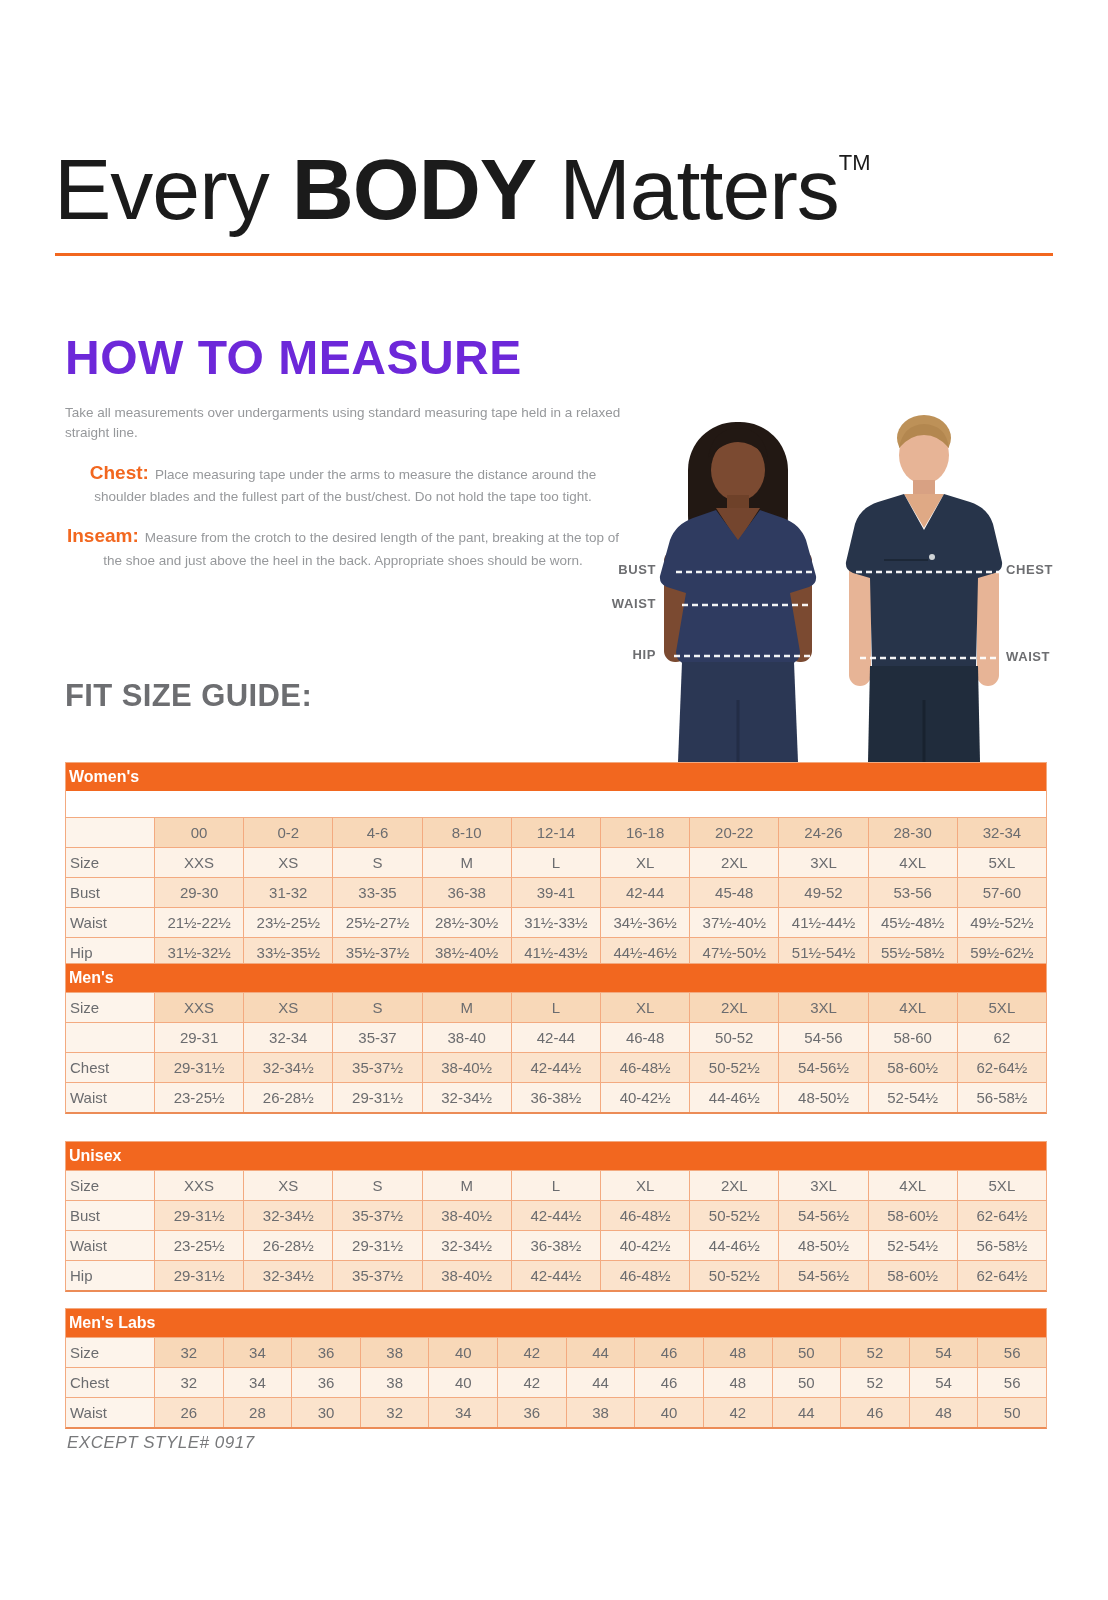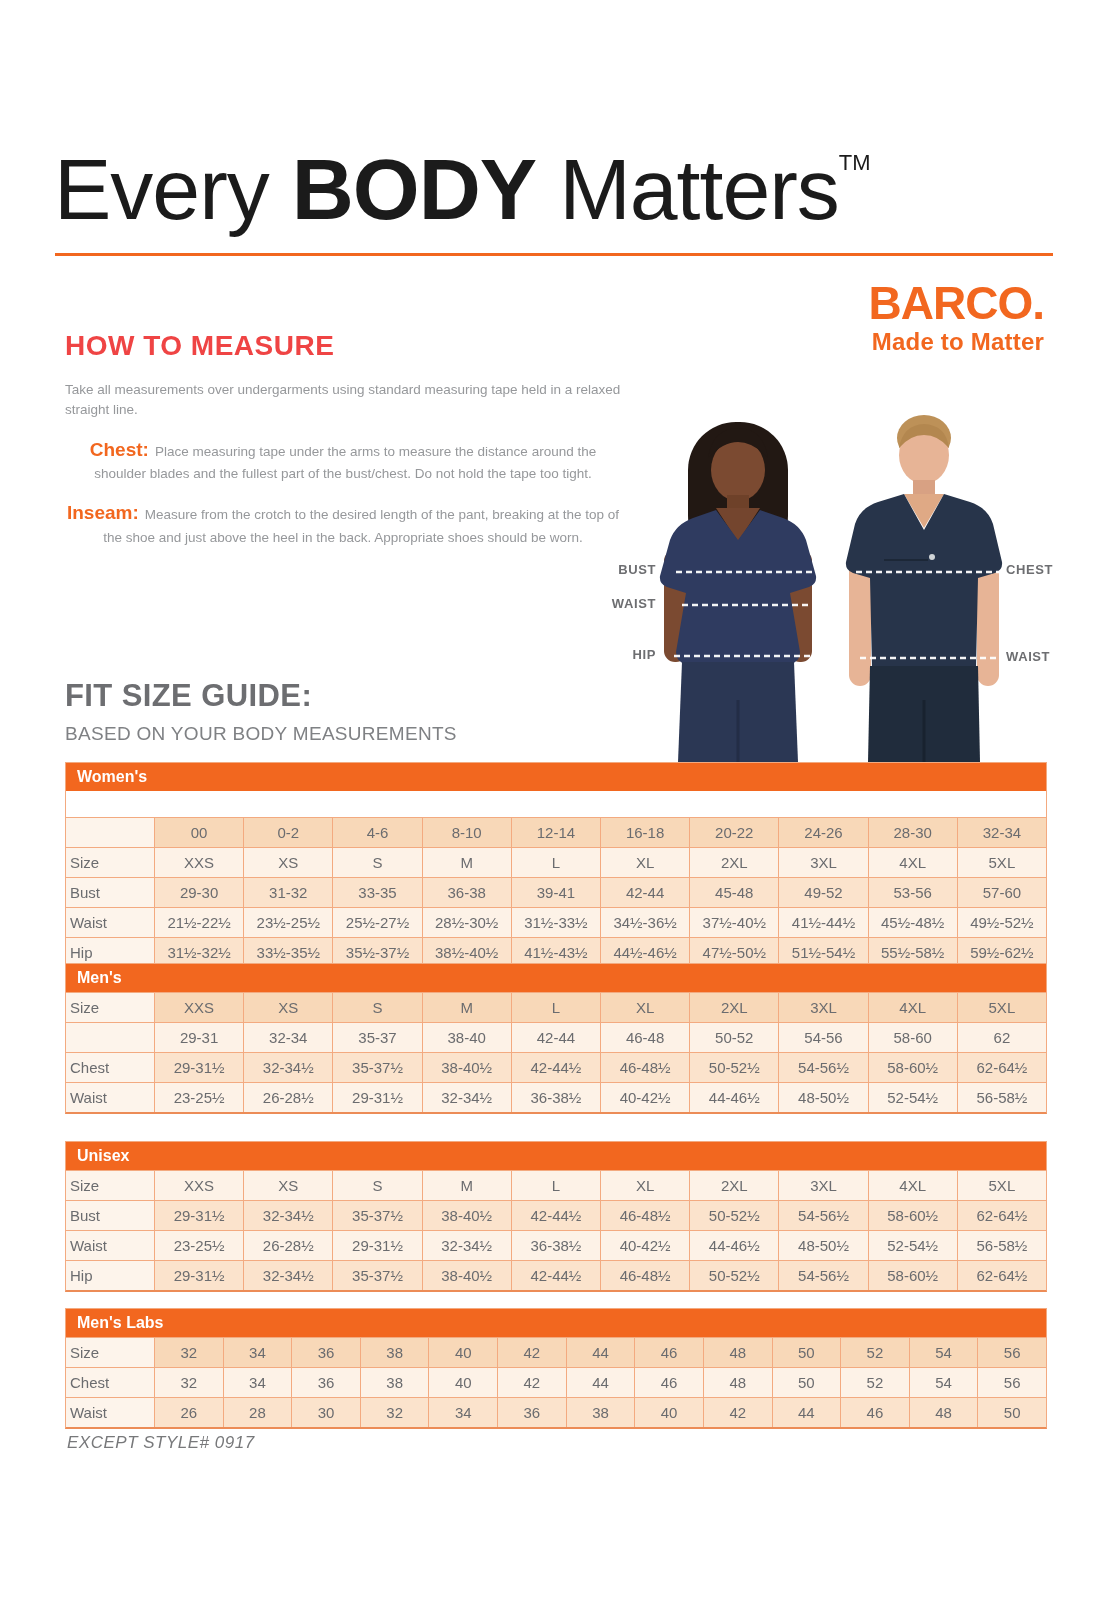--- a/index.html
+++ b/index.html
@@ -14,21 +14,21 @@
     font-weight:400;
   }
   .main-title .bold{font-weight:700;}
   .main-title sup{font-size:22px;vertical-align:top;position:relative;top:6px;letter-spacing:0;}
   .title-rule{position:absolute;left:55px;top:253px;width:998px;height:3px;background:var(--accent,#F2671F);}
   .brand{position:absolute;right:64px;top:280px;text-align:right;color:var(--accent,#F2671F);}
   .brand .brand-name{font-size:46px;font-weight:700;letter-spacing:-1px;line-height:1.0;}
   .brand .brand-tagline{font-size:24px;font-weight:700;letter-spacing:0.2px;margin-top:2px;}
   
   .htm{position:absolute;left:65px;top:330px;width:556px;}
-  .htm-heading{font-size:28px;font-weight:700;color:#ef4444;letter-spacing:0.5px;}
+  .htm-heading{font-size:48px;font-weight:700;color:#6d28d9;letter-spacing:0.5px;}
   .htm-intro{margin-top:18px;font-size:13.5px;line-height:1.5;color:#96989B;}
   .measure-item{margin-top:15px;font-size:13.5px;line-height:1.5;color:#96989B;text-align:center;}
   .measure-item .mlabel{color:var(--accent,#F2671F);font-weight:700;font-size:19px;margin-right:6px;}
   
   .figures{position:absolute;left:588px;top:400px;width:480px;height:362px;}
   .figures svg{position:absolute;left:0;top:0;}
   .fig-label{
     position:absolute;font-size:13px;font-weight:700;color:#6D6E71;letter-spacing:0.6px;
   }
   .fig-label.r{left:0;width:68px;text-align:right;}
@@ -46,21 +46,21 @@
     border:1px solid var(--tbl-border,#F3AA80);
     border-bottom:2px solid #EC8C57;
     box-sizing:border-box;
   }
   .t-womens{top:762px;}
   .t-mens{top:963px;}
   .t-unisex{top:1141px;}
   .t-mens-labs{top:1308px;}
   .tbar{
     height:28px;line-height:28px;background:var(--accent,#F2671F);color:#fff;
-    font-size:16px;font-weight:700;padding-left:11px;
+    font-size:16px;font-weight:700;padding-left:3px;
   }
   .trow{display:grid;height:29px;border-top:1px solid var(--tbl-border,#F3AA80);}
   .tcell{
     display:flex;align-items:center;justify-content:center;
     font-size:15px;color:#6B6C6F;border-left:1px solid var(--tbl-border,#F3AA80);
     overflow:hidden;white-space:nowrap;
   }
   .tcell.tlabel{justify-content:flex-start;padding-left:4px;border-left:none;background:var(--c-label,#FDF4EB);}
   .tint-subheader .tcell{background:var(--c-sub,#F8D8B8);}
   .tint-cream .tcell{background:var(--c-cream,#FDF2E7);}
@@ -73,24 +73,20 @@
 <body>
 
 <div class="page">
 
   <div class="main-title">
     <span>Every</span>
     <span class="bold">BODY</span>
     <span>Matters</span><sup>TM</sup>
   </div>
   <div class="title-rule"></div>
-  <div class="brand">
-    <div class="brand-name">BARCO.</div>
-    <div class="brand-tagline">Made to Matter</div>
-  </div>
 
   <div class="htm">
     <div class="htm-heading">HOW TO MEASURE</div>
     <div class="htm-intro">Take all measurements over undergarments using standard measuring tape held in a relaxed straight line.</div>
     <div class="measure-item">
       <span class="mlabel">Chest:</span><span>Place measuring tape under the arms to measure the distance around the shoulder blades and the fullest part of the bust/chest. Do not hold the tape too tight.</span>
     </div>
     <div class="measure-item">
       <span class="mlabel">Inseam:</span><span>Measure from the crotch to the desired length of the pant, breaking at the top of the shoe and just above the heel in the back. Appropriate shoes should be worn.</span>
     </div>
@@ -136,21 +132,20 @@
       </g>
     </svg>
     <div class="fig-label r lbl-bust">BUST</div>
     <div class="fig-label r lbl-waist-w">WAIST</div>
     <div class="fig-label r lbl-hip">HIP</div>
     <div class="fig-label lbl-chest">CHEST</div>
     <div class="fig-label lbl-waist-m">WAIST</div>
   </div>
 
   <div class="fsg-heading">FIT SIZE GUIDE:</div>
-  <div class="fsg-sub">BASED ON YOUR BODY MEASUREMENTS</div>
 
   <div class="size-table t-womens">
       <div class="tbar">Women's</div>
       <div class="trow tint-subheader" style="grid-template-columns: 88px repeat(10, 1fr); margin-top: 26px;">
         <div class="tcell tlabel"></div>
         <div class="tcell">00</div>
         <div class="tcell">0-2</div>
         <div class="tcell">4-6</div>
         <div class="tcell">8-10</div>
         <div class="tcell">12-14</div>

